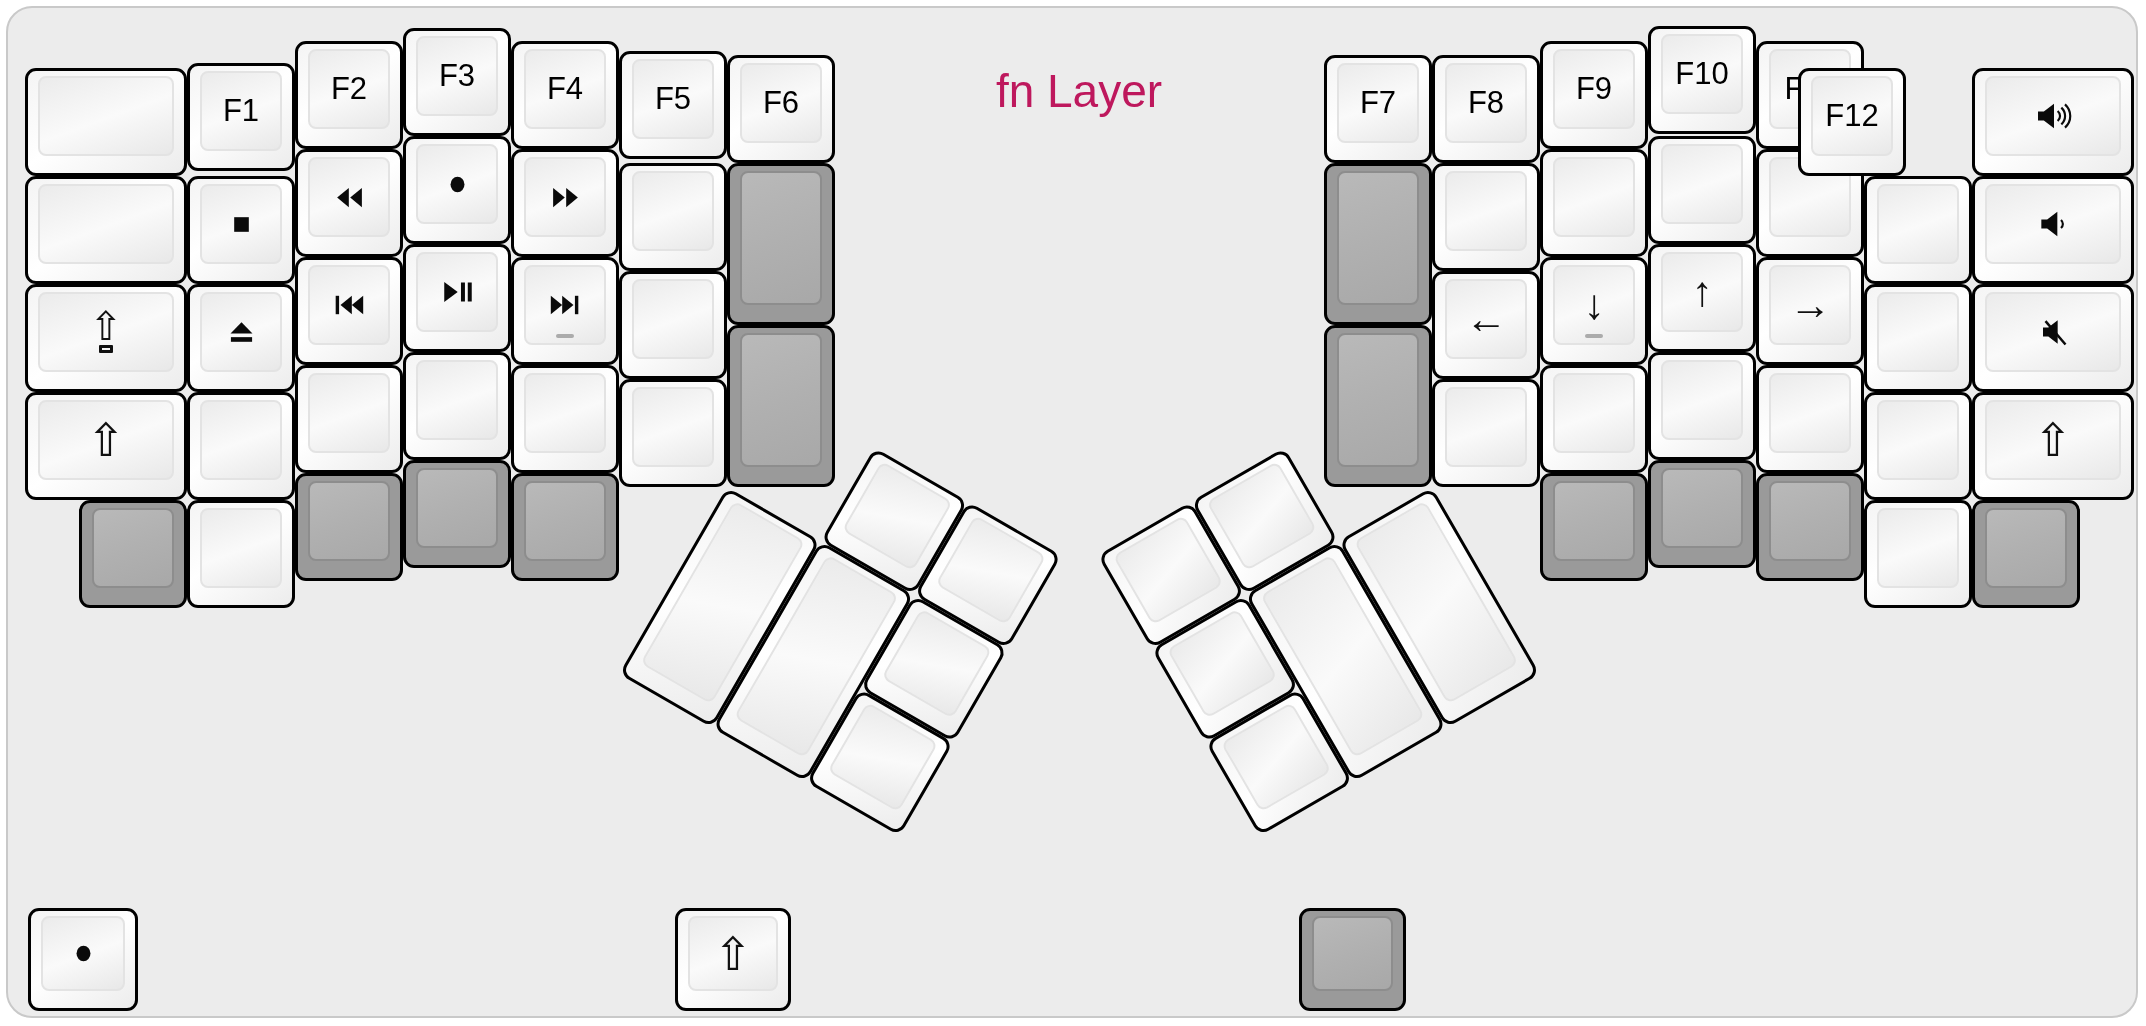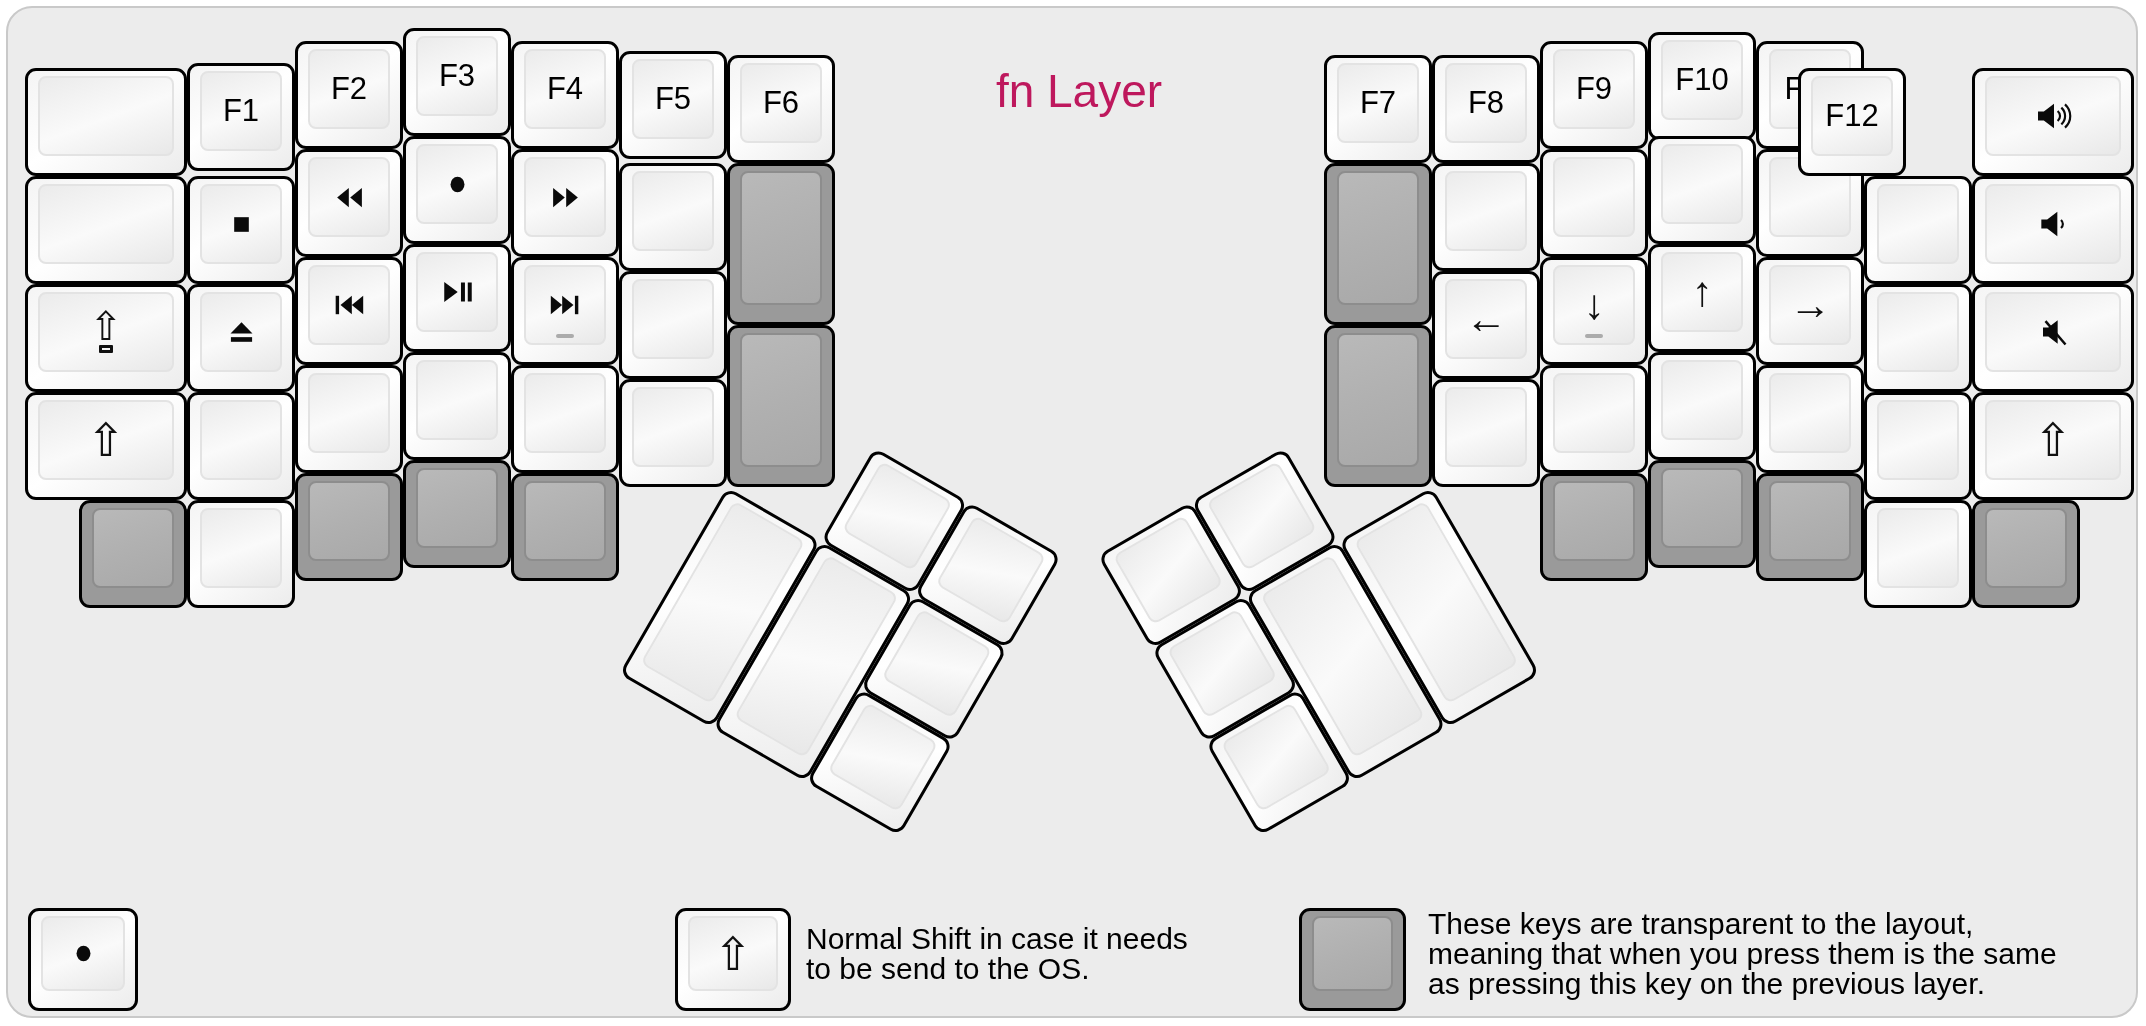--- a/index.html
+++ b/index.html
@@ -248,21 +248,21 @@
           <span class="ticon">↓</span>
           <div class="dash"></div>
         </div>
       </div>
       <div class="key" style="left: 1532px; top: 357px; width: 108px; height: 108px;">
         <div class="cap"></div>
       </div>
       <div class="key gray" style="left: 1532px; top: 465px; width: 108px; height: 108px;">
         <div class="cap"></div>
       </div>
-      <div class="key" style="left: 1640px; top: 24px; width: 108px; height: 108px;">
+      <div class="key" style="left: 1640px; top: 18px; width: 108px; height: 108px;">
         <div class="cap">
           <span class="klabel">F10</span>
         </div>
       </div>
       <div class="key" style="left: 1640px; top: 128px; width: 108px; height: 108px;">
         <div class="cap"></div>
       </div>
       <div class="key" style="left: 1640px; top: 236px; width: 108px; height: 108px;">
         <div class="cap">
           <span class="ticon">↑</span>
@@ -401,18 +401,13 @@
       </div>
       <div class="key" style="left: 667px; top: 900px; width: 116px; height: 103px;">
         <div class="cap">
           <span class="ticon big">⇧</span>
         </div>
       </div>
       <div class="key gray" style="left: 1291px; top: 900px; width: 107px; height: 103px;">
         <div class="cap"></div>
       </div>
     </div>
-  <div class="legend-text" style="left:798px;top:916px;">Normal Shift in case it needs
-to be send to the OS.</div>
-  <div class="legend-text" style="left:1420px;top:901px;">These keys are transparent to the layout,
-meaning that when you press them is the same
-as pressing this key on the previous layer.</div>
 </div>
 
 </body></html>

